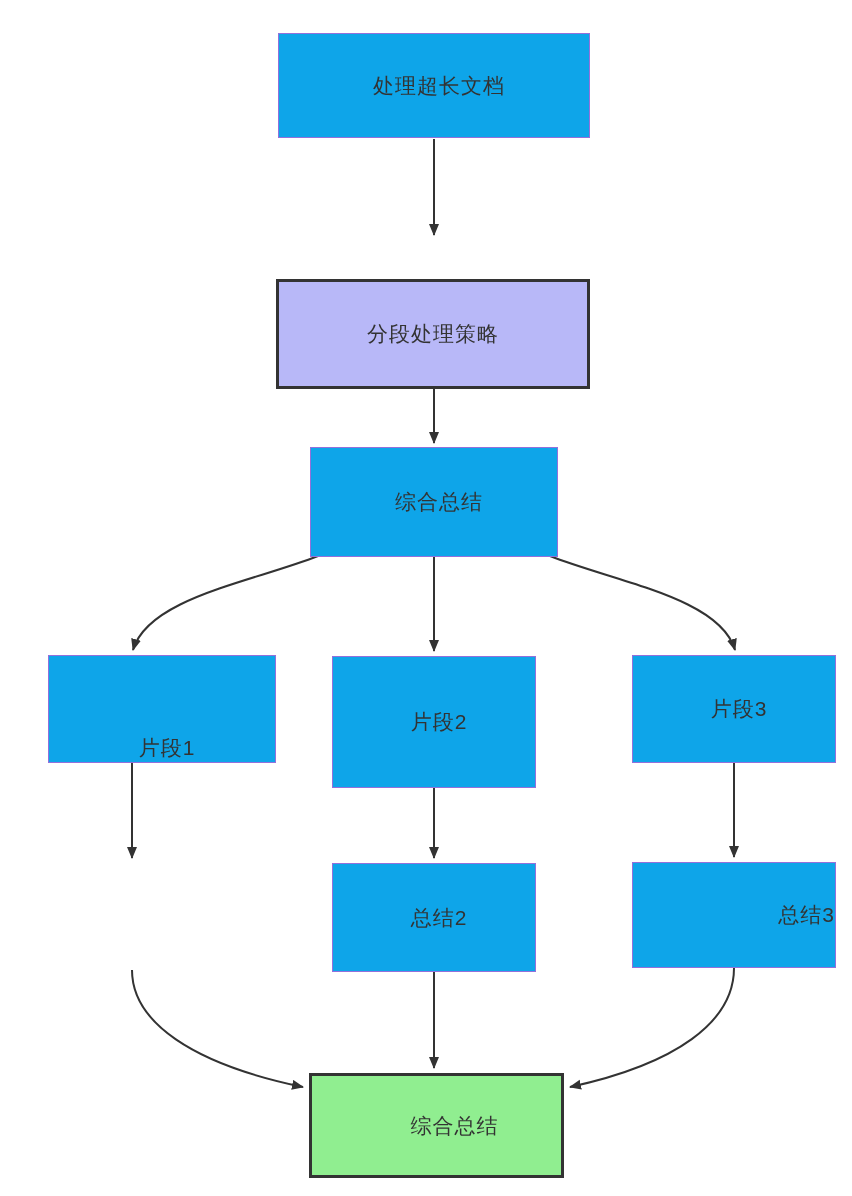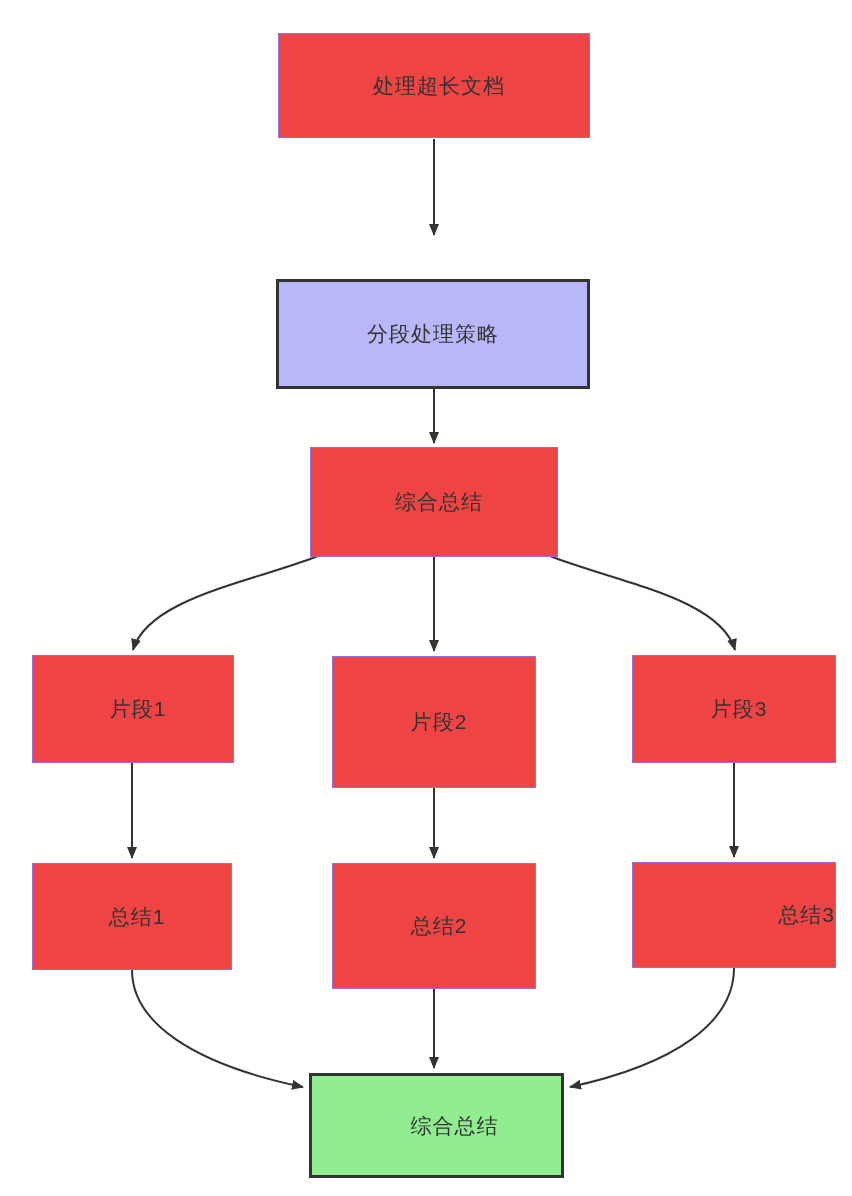--- a/index.html
+++ b/index.html
@@ -21,41 +21,41 @@
     box-sizing: border-box;
     display: flex;
     align-items: center;
     justify-content: center;
     font-size: 21px;
     color: #333333;
     text-align: center;
     letter-spacing: 1px;
   }
   .node-light {
-    background: #ef4444;
+    background: #0ea5e9;
     border: 1.5px solid #9370DB;
     padding-left: 10px;
   }
   .node-strategy {
     background: #B8B8F8;
     border: 3px solid #333333;
   }
   .node-final {
     background: #90EE90;
     border: 3px solid #333333;
   }
   
   .n-task     { left: 278px; top: 33px;   width: 312px; height: 105px; }
   .n-strategy { left: 276px; top: 239px;  width: 314px; height: 110px; margin-top: 40px; }
   .n-doc      { left: 310px; top: 447px;  width: 248px; height: 110px; }
-  .n-frag1    { left: 32px;  top: 655px;  width: 202px; height: 108px; }
+  .n-frag1    { left: 48px;  top: 655px;  width: 228px; height: 108px; align-items: flex-end; }
   .n-frag2    { left: 332px; top: 656px;  width: 204px; height: 132px; }
   .n-frag3    { left: 632px; top: 655px;  width: 204px; height: 108px; }
   .n-sum1     { left: 32px;  top: 863px;  width: 200px; height: 107px; }
-  .n-sum2     { left: 332px; top: 863px;  width: 204px; height: 126px; }
+  .n-sum2     { left: 332px; top: 863px;  width: 204px; height: 109px; }
   .n-sum3     { left: 632px; top: 862px;  width: 204px; height: 106px; justify-content: flex-end; }
   .n-final    { left: 309px; top: 1073px; width: 255px; height: 105px; padding-left: 36px; }
 </style>
 </head>
 <body>
 
 <div class="canvas">
 
   <svg class="edges" viewBox="0 0 852 1196" xmlns="http://www.w3.org/2000/svg">
     <defs>
@@ -95,23 +95,20 @@
   </div>
 
   <div class="node node-light n-frag2">
     <span>片段2</span>
   </div>
 
   <div class="node node-light n-frag3">
     <span>片段3</span>
   </div>
 
-  <div class="node node-light n-sum1">
-    <span>总结1</span>
-  </div>
 
   <div class="node node-light n-sum2">
     <span>总结2</span>
   </div>
 
   <div class="node node-light n-sum3">
     <span>总结3</span>
   </div>
 
   <div class="node node-final n-final">

